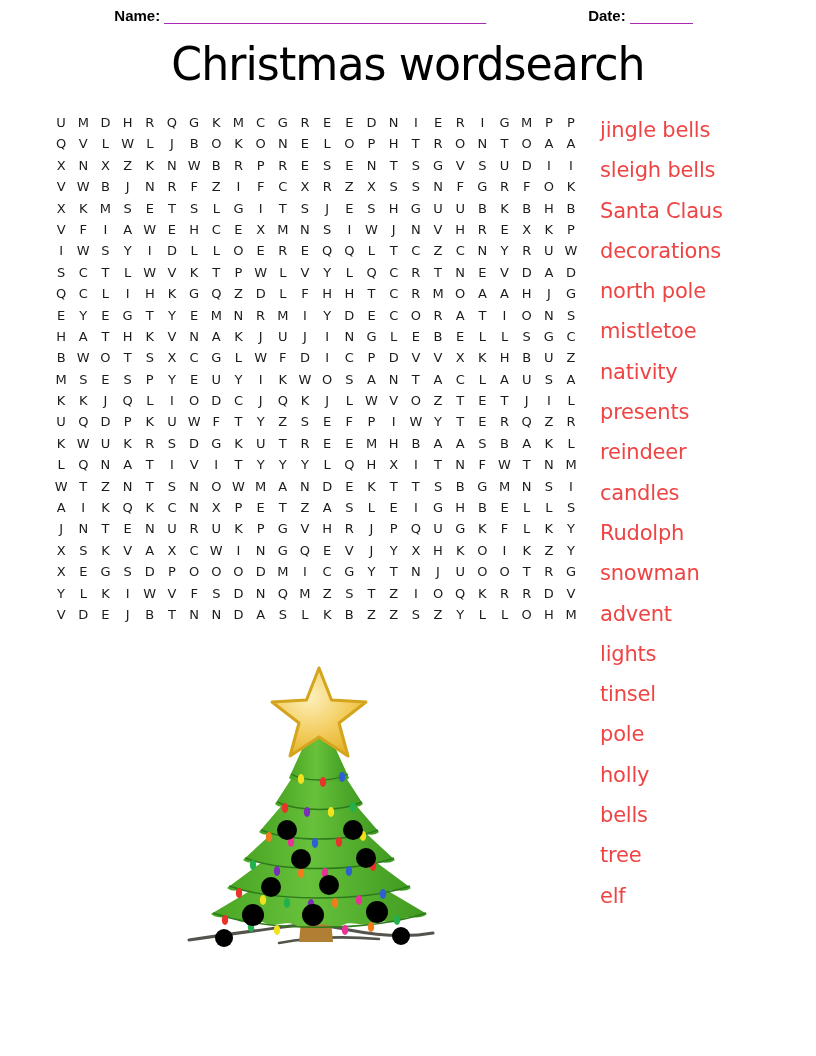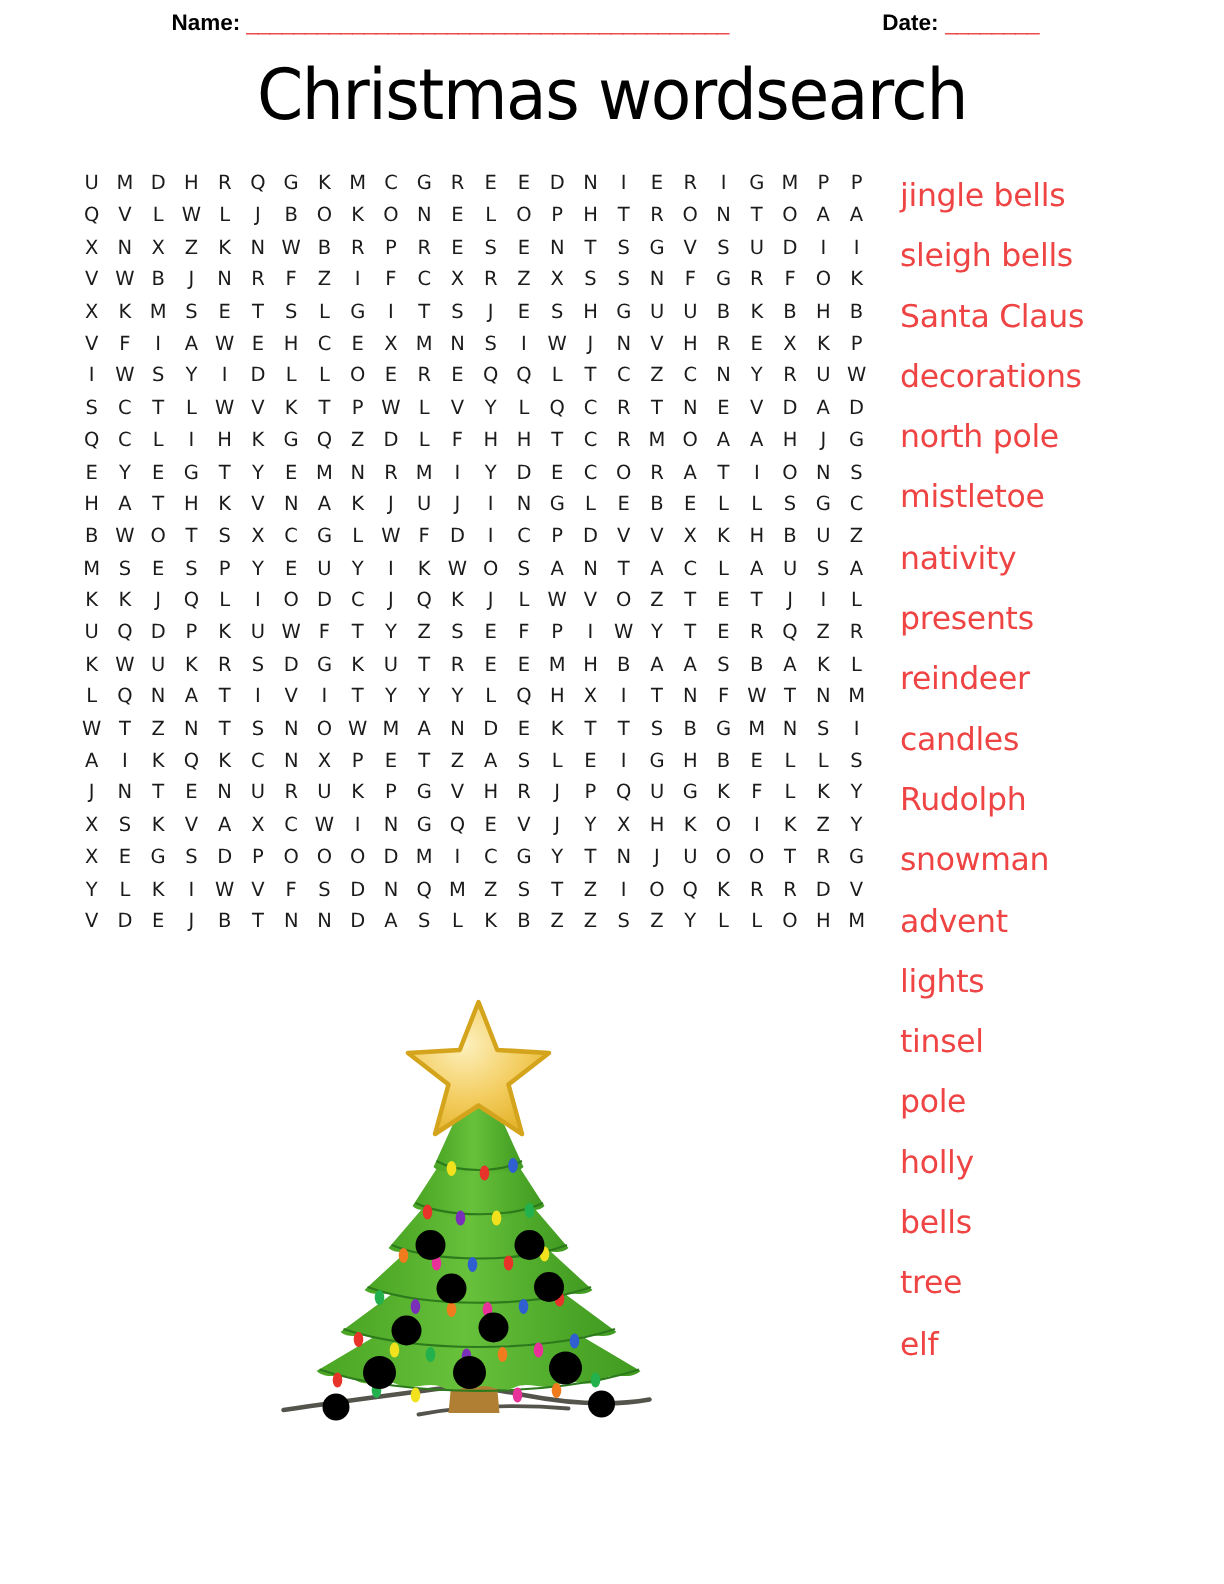--- a/index.html
+++ b/index.html
@@ -38,21 +38,21 @@
     font-weight: bold;
     color: #000;
     white-space: nowrap;
     letter-spacing: 0px;
   }
   .blank-line {
     display: inline-block;
     font-family: "Liberation Sans", sans-serif;
     font-size: 15px;
     letter-spacing: -0.5px;
-    color: #ef4444;
+    color: #a21caf;
     overflow: hidden;
     white-space: nowrap;
   }
   .name-blank { width: 410px; margin-left: 4px; }
   .date-blank { width: 72px;  margin-left: 4px; }
   .date-group { margin-left: 14px; }
 
   
   .title {
     position: absolute;

